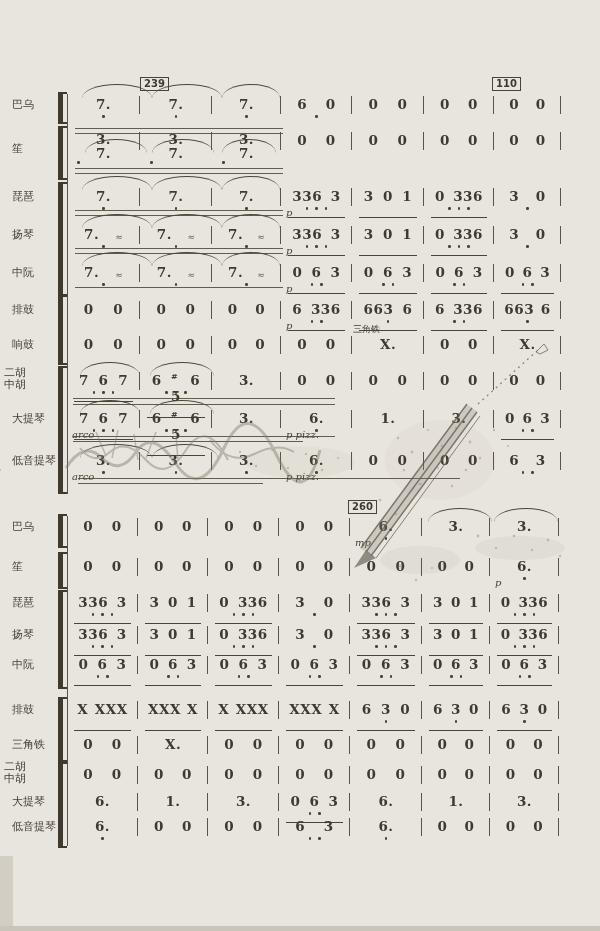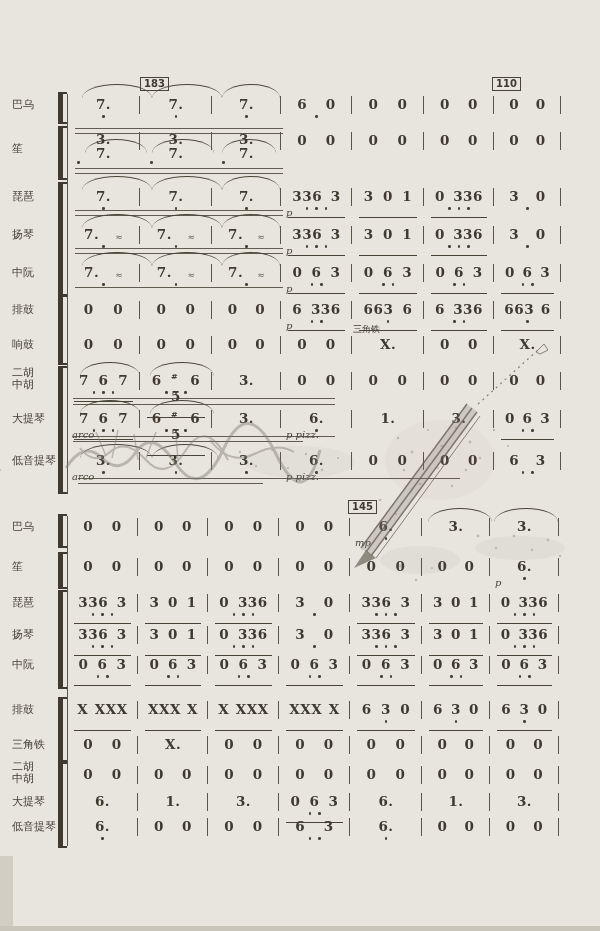--- a/index.html
+++ b/index.html
@@ -3,21 +3,21 @@
 <meta charset="utf-8">
 <style>
   html,body{margin:0;padding:0;background:#d6d2c9;}
   .page{position:relative;width:600px;height:931px;background:#e8e5de;overflow:hidden;
         font-family:"DejaVu Serif",serif;color:#3f3930;}
   
   .row{position:absolute;left:0;width:600px;height:36px;}
   .label{position:absolute;left:12px;width:48px;top:1px;font-size:11px;
          font-family:"DejaVu Sans",sans-serif;color:#45var;color:#453e34;
          display:flex;justify-content:space-between;white-space:nowrap;}
-  .labelwrap{position:absolute;left:12px;top:-5px;width:48px;line-height:12px;}
+  .labelwrap{position:absolute;left:4px;top:-5px;width:48px;line-height:12px;}
   .labelwrap .lline{font-size:11px;font-family:"DejaVu Sans",sans-serif;display:flex;justify-content:space-between;}
   .measures{position:absolute;left:67px;top:0;display:flex;}
   .cell{position:relative;display:flex;align-items:flex-start;justify-content:space-around;
         padding:0 7px;box-sizing:border-box;height:34px;}
   .cell::after{content:"";position:absolute;right:0;top:0;width:1px;height:18px;background:#5a5347;}
   .toks{display:flex;justify-content:space-around;width:100%;}
   .toks.u{border-bottom:1.5px solid #4a4337;padding-bottom:13px;}
   .tok{font-size:13.5px;font-weight:bold;letter-spacing:.5px;line-height:16px;}
   .stackcol{display:flex;flex-direction:column;align-items:flex-start;line-height:14px;}
   .stackcol .tok{line-height:14px;}
@@ -42,23 +42,23 @@
   
   .edge-strip{position:absolute;left:0;top:856px;width:13px;height:75px;background:#d2cec4;}
   .edge-bottom{position:absolute;left:0;top:926px;width:600px;height:5px;background:#c9c5bb;}
   .wm{position:absolute;left:0;top:0;pointer-events:none;}
 </style>
 </head>
 <body>
 
 <div class="page">
 
-  <div class="marker" style="left:140px;top:77px;">183</div>
+  <div class="marker" style="left:140px;top:77px;">239</div>
   <div class="marker" style="left:492px;top:77px;">110</div>
-  <div class="marker" style="left:348px;top:500px;">145</div>
+  <div class="marker" style="left:348px;top:500px;">260</div>
 
   <div class="sysline" style="top:94px;height:400px;"></div>
   <div class="sysline" style="top:516px;height:330px;"></div>
 
   <div class="bracket" style="top:94px;height:28px;"></div>
   <div class="bracket" style="top:128px;height:50px;"></div>
   <div class="bracket" style="top:184px;height:110px;"></div>
   <div class="bracket" style="top:297px;height:66px;"></div>
   <div class="bracket" style="top:368px;height:124px;"></div>
 

